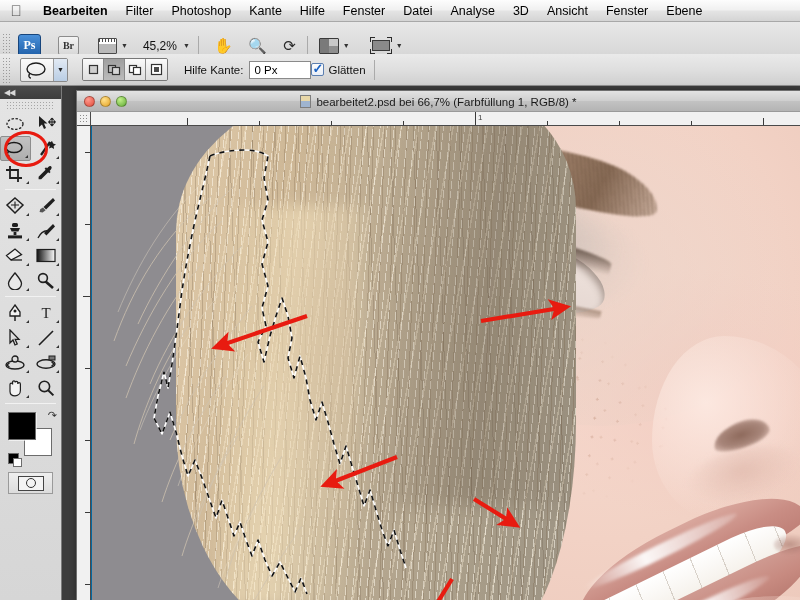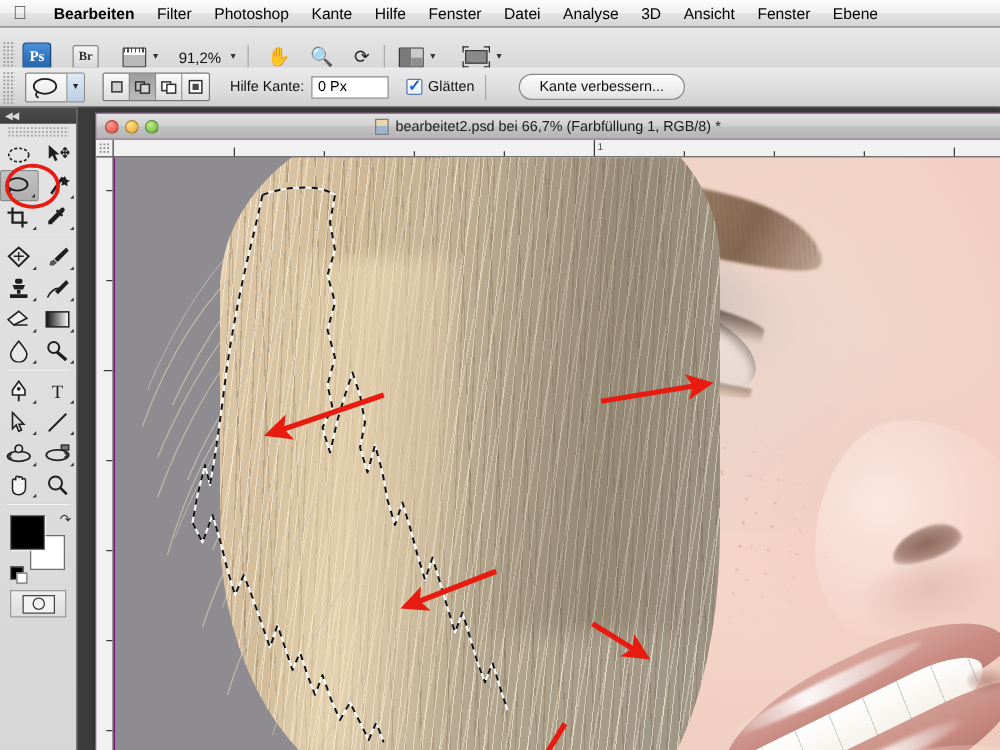--- a/index.html
+++ b/index.html
@@ -125,21 +125,21 @@
   }
   .selmode:last-child{border-right:none;}
   .selmode.active { background: linear-gradient(to bottom,#9f9f9f,#bbbbbb); }
   .opt-label { font-size: 11.5px; margin-left: 16px; color: #111; }
   .feather-input {
     width: 62px; height: 18px; margin-left: 6px;
     border: 1px solid #8a8a8a; background: #fff;
     font-size: 11.5px; padding: 0 4px; color: #000;
     font-family: "Liberation Sans", sans-serif;
   }
-  .cb-wrap { display:flex; align-items:center; margin-left: 14px; }
+  .cb-wrap { display:flex; align-items:center; margin-left: 0; }
   .checkbox {
     width: 13px; height: 13px; border: 1px solid #5c7fb0; border-radius: 2px;
     background: linear-gradient(to bottom,#fcfcfc,#e8eef7);
     position: relative;
   }
   .checkbox.checked::after {
     content: "✓"; position: absolute; left: 0px; top: -3px;
     font-size: 13px; color: #1b63c4; font-weight: bold;
   }
   .cb-label { font-size: 11.5px; margin-left: 4px; color: #111; }
@@ -223,21 +223,21 @@
   #lasso-annotation {
     position: absolute; left: 4px; top: 45px;
     width: 44px; height: 36px;
     border: 3px solid #e81b10; border-radius: 50%;
     pointer-events: none;
   }
 
   
   #docwin {
     position: absolute; top: 90px; left: 76px; width: 724px; height: 510px;
-    background: #701a75;
+    background: #0369a1;
     border: 1px solid #6e6e6e; border-right: none; border-bottom: none;
     box-shadow: 0 0 6px rgba(0,0,0,.35);
     text-align: right;
   }
   #titlebar {
     height: 21px;
     background: linear-gradient(to bottom, #e2e2e2 0%, #cfcfcf 48%, #c2c2c2 52%, #b4b4b4 100%);
     border-bottom: 1px solid #9a9a9a;
     display: flex; align-items: center; position: relative;
   }
@@ -511,21 +511,21 @@
   <div id="appbar">
     <div class="grip"></div>
     <div class="ps-badge">Ps</div>
     <div class="bridge-badge">Br</div>
 
     <div class="tool-cell">
       <span class="extras-icon"></span>
       <span class="caret">▼</span>
     </div>
 
-    <div class="zoomlabel">91,2%</div>
+    <div class="zoomlabel">45,2%</div>
     <span class="caret" style="margin-left:6px">▼</span>
 
     <div class="bar-sep"></div>
 
     <div class="tool-cell" style="margin-left:4px">
       <span class="ab-icon">✋</span>
     </div>
     <div class="tool-cell" style="margin-left:10px">
       <span class="ab-icon">🔍</span>
     </div>
@@ -595,21 +595,20 @@
     <div class="opt-label">Hilfe Kante:</div>
     <input class="feather-input" type="text" value="0 Px" style="">
 
     <div class="cb-wrap">
       <span class="checkbox checked"></span>
       <span class="cb-label">Glätten</span>
     </div>
 
     <div class="bar-sep"></div>
 
-    <div class="pill-btn">Kante verbessern...</div>
   </div>
 
   <div id="workspace"></div>
 
   <div id="toolbox">
     <div class="tb-header">◀◀</div>
     <div class="tb-grip"></div>
 
     <div class="tb-grid">
       <div class="tb-cell">

